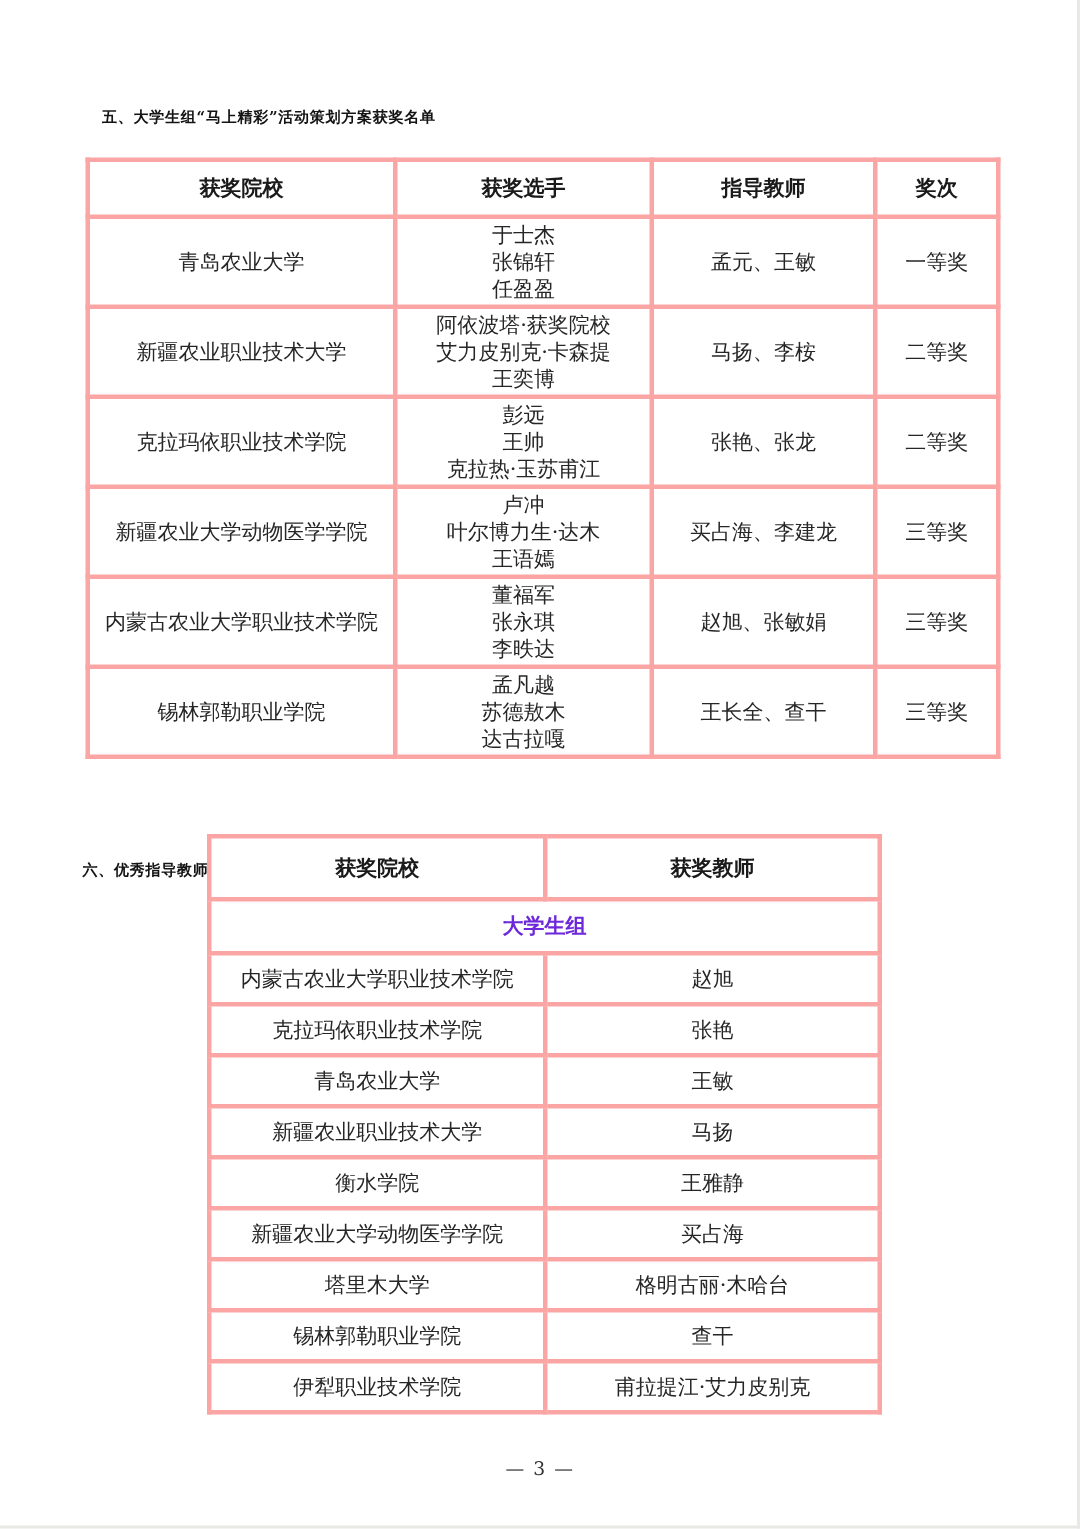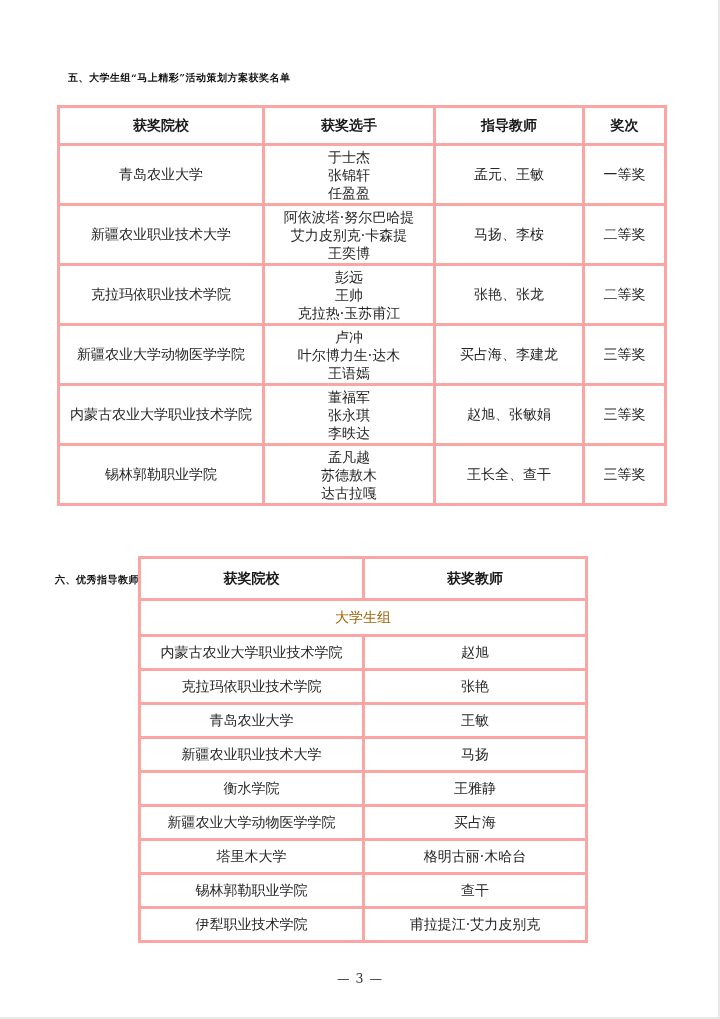--- a/index.html
+++ b/index.html
@@ -25,21 +25,21 @@
   }
   th { font-weight:bold; color:#1a1a1a; }
 
   #table-s5 { left:57px; top:105px; width:607px; }
   #table-s5 th { height:33px; }
   #table-s5 td { height:55px; }
   #table-s5 .player-line { line-height:18px; }
 
   #table-s6 { left:138px; top:556px; width:447px; }
   #table-s6 th { height:37px; }
-  #table-s6 td.group-cell { height:31px; font-weight:normal; color:#a16207; }
+  #table-s6 td.group-cell { height:31px; font-weight:bold; color:#6d28d9; }
   #table-s6 td.data-cell { height:29px; }
 
   .footer {
     position:absolute; left:0; top:971px; width:100%; text-align:center;
     font-size:12.5px; color:#333; letter-spacing:1px;
   }
 </style>
 </head>
 <body>
 
@@ -67,21 +67,21 @@
           <div class="player-line">于士杰</div>
           <div class="player-line">张锦轩</div>
           <div class="player-line">任盈盈</div>
         </td>
         <td>孟元、王敏</td>
         <td>一等奖</td>
       </tr>
       <tr>
         <td>新疆农业职业技术大学</td>
         <td>
-          <div class="player-line">阿依波塔·努尔巴哈提</div>
+          <div class="player-line">阿依波塔·获奖院校</div>
           <div class="player-line">艾力皮别克·卡森提</div>
           <div class="player-line">王奕博</div>
         </td>
         <td>马扬、李桉</td>
         <td>二等奖</td>
       </tr>
       <tr>
         <td>克拉玛依职业技术学院</td>
         <td>
           <div class="player-line">彭远</div>

